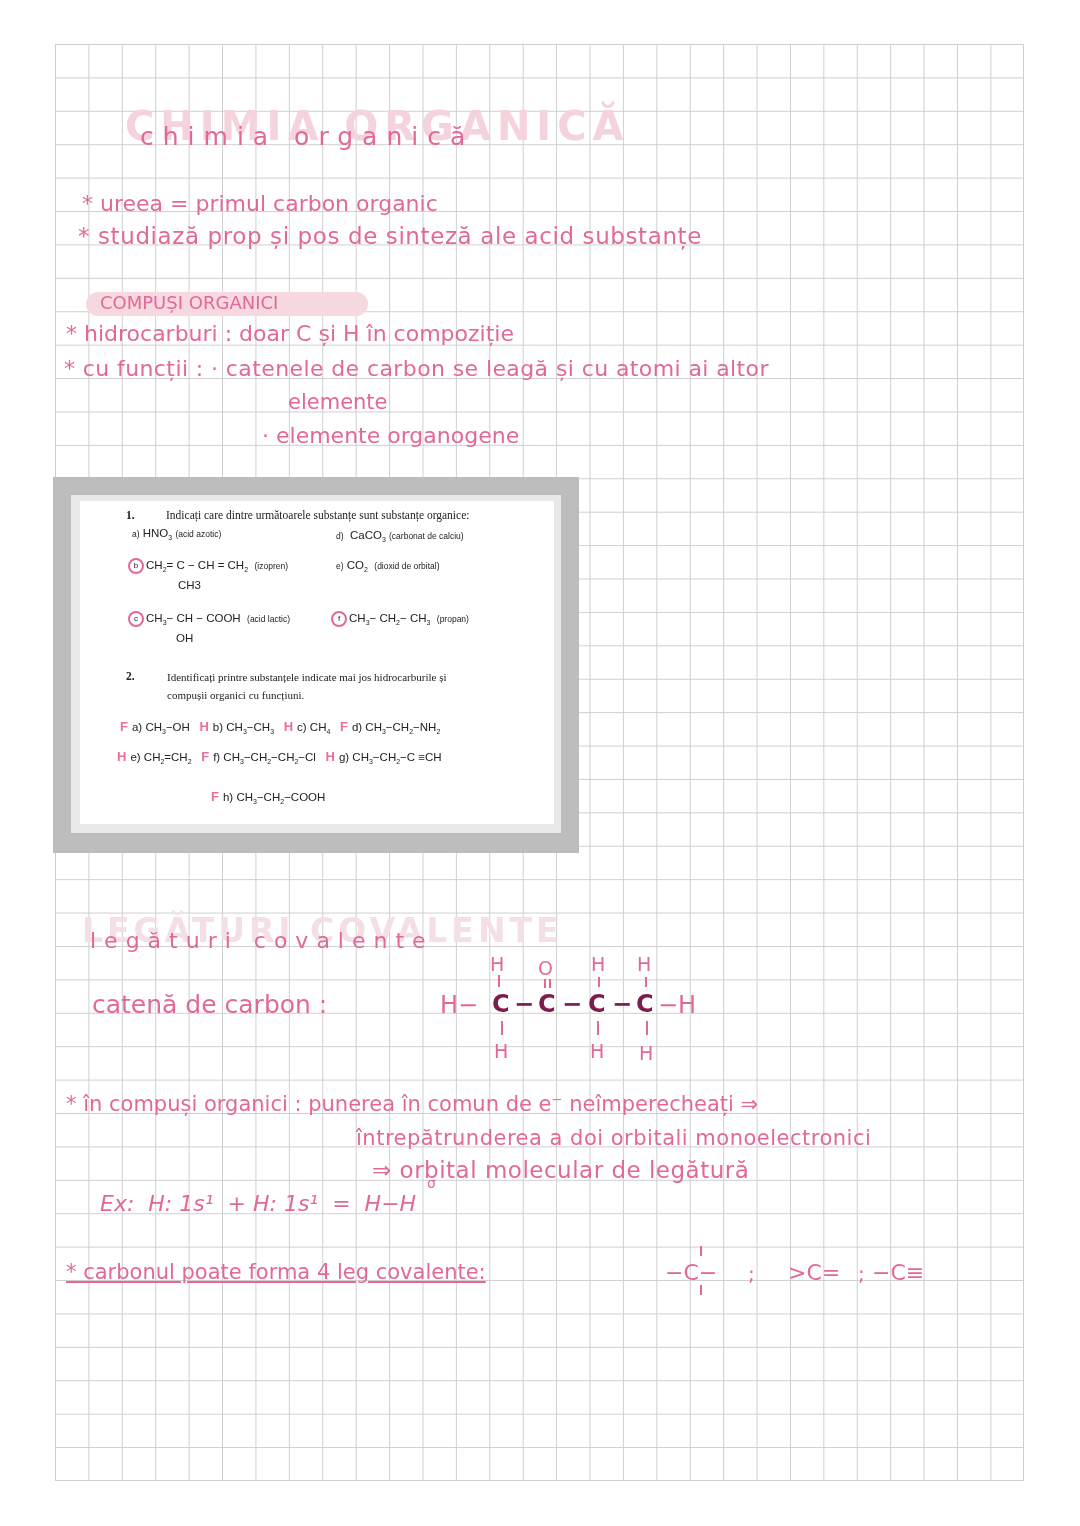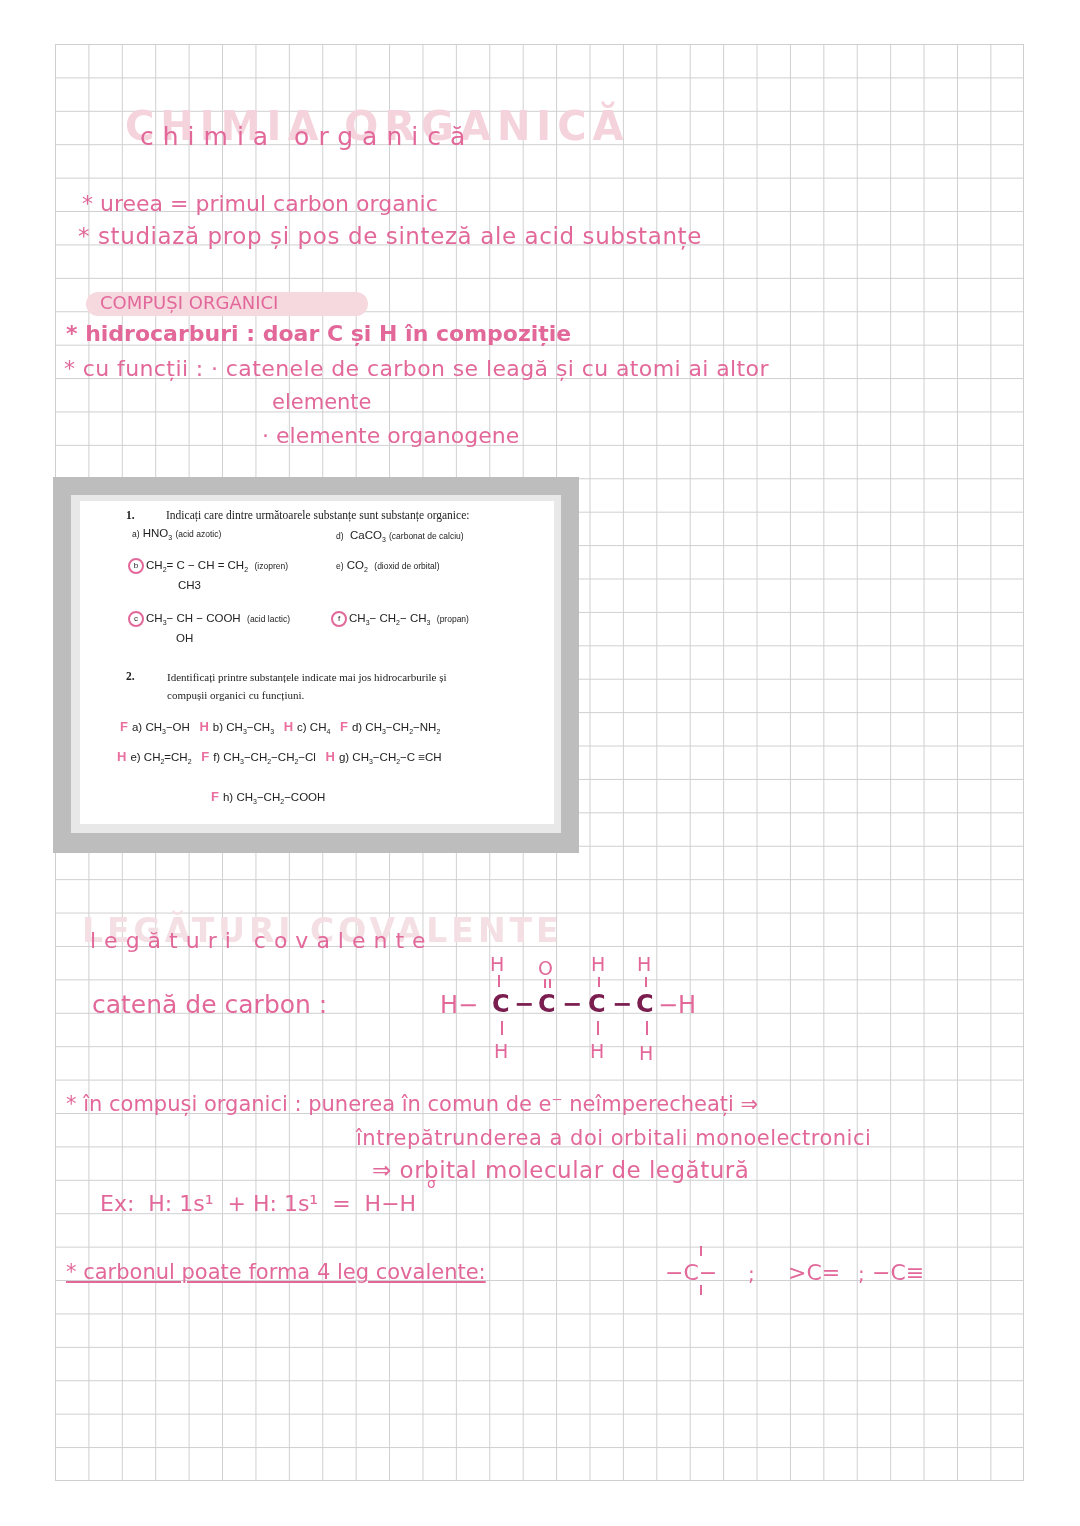--- a/index.html
+++ b/index.html
@@ -39,23 +39,23 @@
 <div class="grid"></div>
 
 <div class="title-shadow" style="left:125px;top:106px;font-size:40px;letter-spacing:6px;">CHIMIA ORGANICĂ</div>
 <div class="hw" style="left:140px;top:124px;font-size:25px;letter-spacing:9px;">chimia organică</div>
 
 <div class="hw" style="left:82px;top:193px;font-size:22px;">* ureea = primul carbon organic</div>
 <div class="hw" style="left:78px;top:225px;font-size:23px;letter-spacing:0.6px;">* studiază prop și pos de sinteză ale acid substanțe</div>
 
 <div class="hl" style="left:86px;top:292px;width:282px;height:24px;"></div>
 <div class="hw" style="left:100px;top:294px;font-size:18px;text-align:right;">COMPUȘI ORGANICI</div>
-<div class="hw" style="left:66px;top:323px;font-size:22px;font-weight:bold;">* hidrocarburi : doar C și H în compoziție</div>
+<div class="hw" style="left:66px;top:323px;font-size:22px;">* hidrocarburi : doar C și H în compoziție</div>
 <div class="hw" style="left:64px;top:358px;font-size:22px;letter-spacing:0.4px;">* cu funcții : · catenele de carbon se leagă și cu atomi ai altor</div>
-<div class="hw" style="left:272px;top:392px;font-size:21px;">elemente</div>
+<div class="hw" style="left:288px;top:392px;font-size:21px;">elemente</div>
 <div class="hw" style="left:262px;top:425px;font-size:22px;text-align:center;">· elemente organogene</div>
 
 <div class="imgbox">
   <div class="inner1"></div>
   <div class="inner2">
 
     <div class="tb serif" style="left:46px;top:9px;font-weight:bold;">1.</div>
     <div class="tb serif" style="left:86px;top:9px;">Indicați care dintre următoarele substanțe sunt substanțe organice:</div>
 
     <div class="tb sans" style="left:52px;top:27px;">
@@ -137,21 +137,21 @@
   <div class="hw" style="left:54px;top:87px;font-size:19px;">H</div>
   <div class="bondv" style="left:157px;top:66px;height:14px;"></div>
   <div class="hw" style="left:150px;top:87px;font-size:19px;">H</div>
   <div class="bondv" style="left:206px;top:66px;height:14px;"></div>
   <div class="hw" style="left:199px;top:89px;font-size:19px;">H</div>
 </div>
 
 <div class="hw" style="left:66px;top:1094px;font-size:21px;">* în compuși organici : punerea în comun de e⁻ neîmperecheați ⇒</div>
 <div class="hw" style="left:356px;top:1128px;font-size:21px;letter-spacing:0.5px;">întrepătrunderea a doi orbitali monoelectronici</div>
 <div class="hw" style="left:372px;top:1159px;font-size:23px;letter-spacing:0.5px;">⇒ orbital molecular de legătură</div>
-<div class="hw" style="left:100px;top:1193px;font-size:22px;white-space:pre;">Ex:  H: 1s¹  + H: 1s¹  =  H−H</div>
+<div class="hw" style="left:100px;top:1193px;font-size:22px;white-space:pre;font-style:italic;">Ex:  H: 1s¹  + H: 1s¹  =  H−H</div>
 <div class="hw" style="left:427px;top:1176px;font-size:14px;">σ</div>
 
 <div class="hw" style="left:66px;top:1262px;font-size:21px;text-decoration:underline;">* carbonul poate forma 4 leg covalente:</div>
 <div class="hw" style="left:665px;top:1262px;font-size:22px;">−C−</div>
 <div class="bondv" style="left:700px;top:1246px;height:10px;"></div>
 <div class="bondv" style="left:700px;top:1285px;height:10px;"></div>
 <div class="hw" style="left:748px;top:1264px;font-size:20px;">;</div>
 <div class="hw" style="left:788px;top:1262px;font-size:22px;">&gt;C=</div>
 <div class="hw" style="left:858px;top:1264px;font-size:20px;">;</div>
 <div class="hw" style="left:872px;top:1262px;font-size:22px;">−C≡</div>

